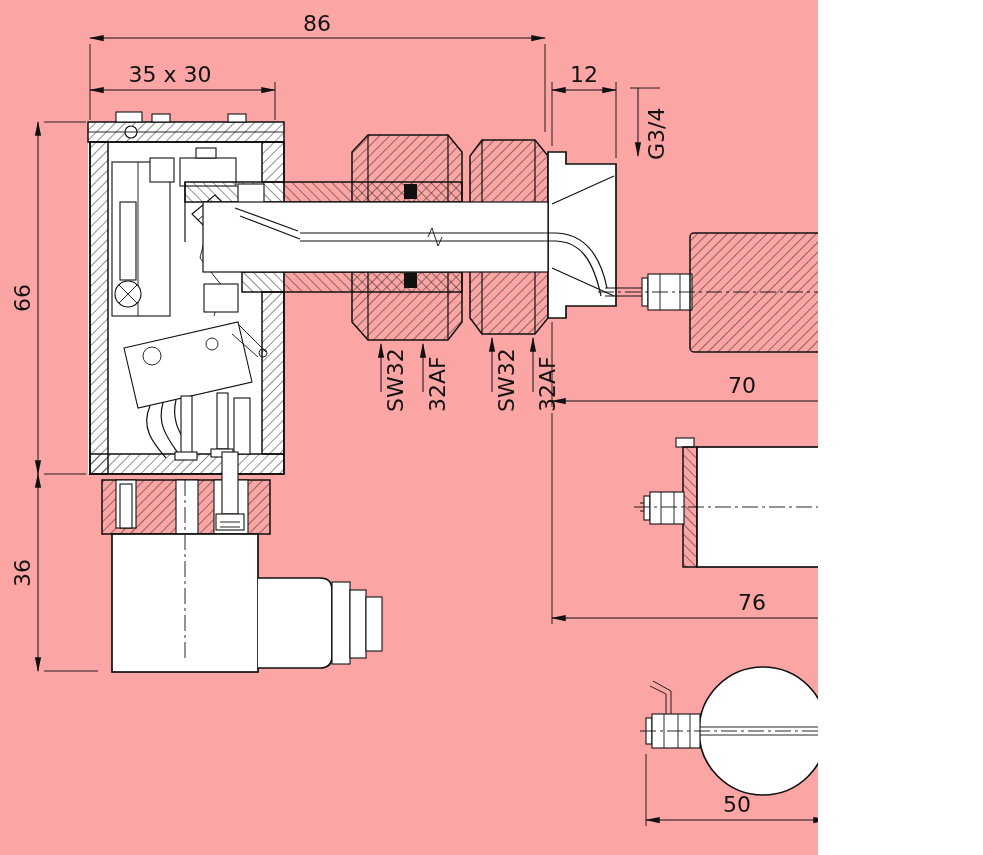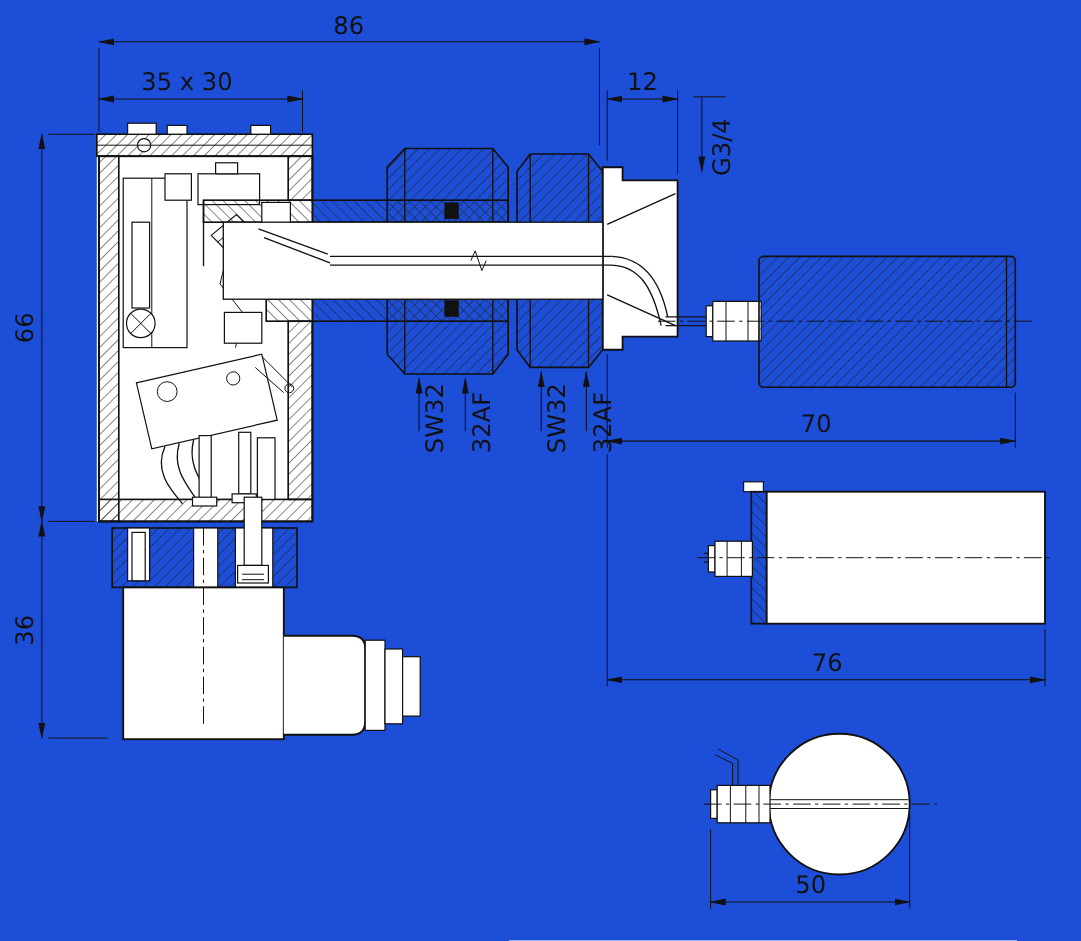--- a/index.html
+++ b/index.html
@@ -1,16 +1,16 @@
 <!DOCTYPE html>
 <html><head>
 <meta charset="utf-8">
 <style>
   html,body{margin:0;padding:0;background:#fff}
-  .sheet{position:relative;width:983px;height:855px;background:#1d4ed8;overflow:hidden;
+  .sheet{position:relative;width:818px;height:855px;background:#fca5a5;overflow:hidden;
          font-family:"DejaVu Sans",sans-serif}
   svg{display:block}
   .ol{fill:none;stroke:#111;stroke-width:1.7;stroke-linejoin:miter}
   .ol2{fill:none;stroke:#111;stroke-width:1.2}
   .thin{fill:none;stroke:#111;stroke-width:0.9}
   .wt{fill:#fff;stroke:#111;stroke-width:1.1}
   .wb{fill:#fff;stroke:#111;stroke-width:1.7}
   .hf{fill:url(#h1);stroke:#111;stroke-width:1.5}
   .hf2{fill:url(#h2);stroke:#111;stroke-width:1.5}
   .dim{stroke:#111;stroke-width:1;fill:none}

